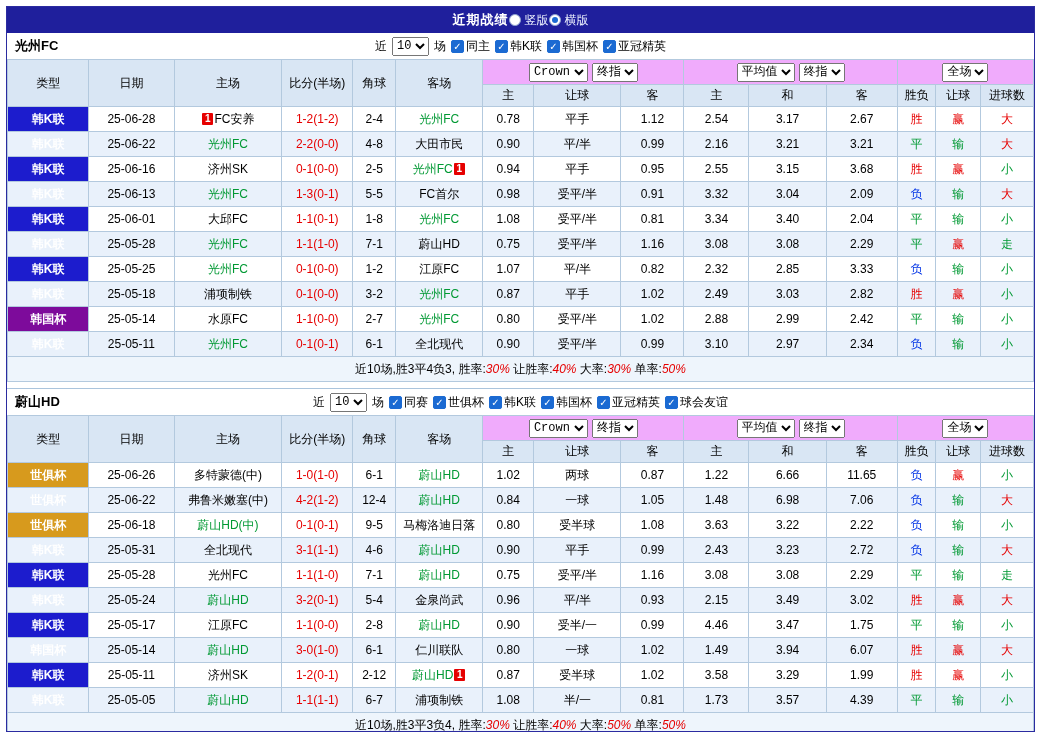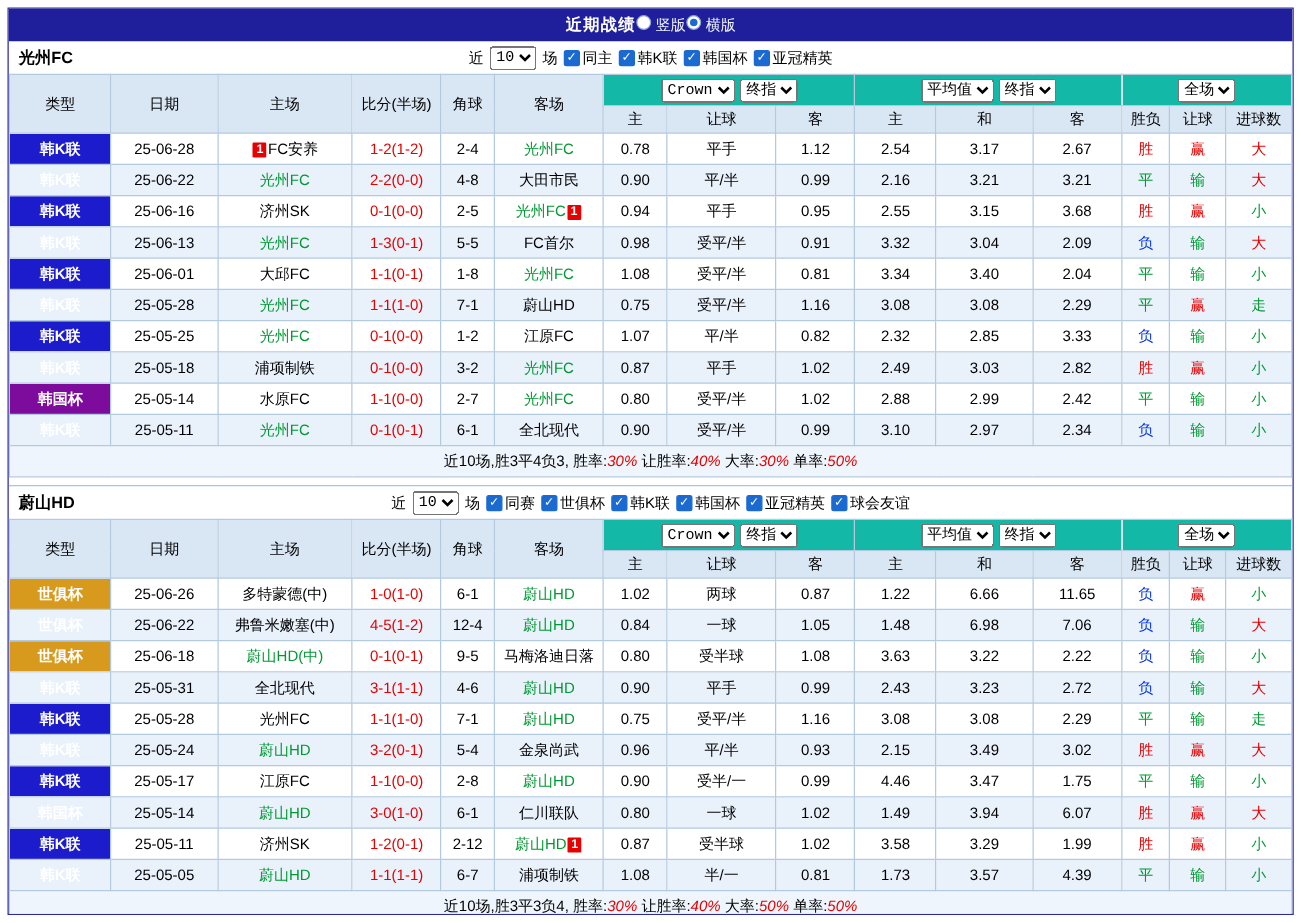--- a/index.html
+++ b/index.html
@@ -2,40 +2,40 @@
 <html><head>
 <meta charset="utf-8">
 <style>
   * { box-sizing: border-box; margin: 0; padding: 0; }
   html,body { width:1041px; height:738px; background:#fff; font-family:"Liberation Sans","DejaVu Sans",sans-serif; }
   body { padding:6px; }
   .panel { width:1029px; height:726px; border:1px solid #2b2ba0; background:#fff; overflow:hidden; }
 
   .topbar { height:26px; background:#1f1f9c; display:flex; align-items:center; justify-content:center; color:#fff; }
   .topbar .title { font-weight:bold; font-size:13px; letter-spacing:1px; }
-  .radio { display:flex; align-items:flex-start; gap:4px; font-size:12px; color:#eef3ff; cursor:pointer; }
+  .radio { display:flex; align-items:center; gap:4px; font-size:12px; color:#eef3ff; cursor:pointer; }
   .radio-dot { width:12px; height:12px; border-radius:50%; background:#fff; border:1px solid #8fa3d0; position:relative; }
   .radio-dot.sel::after { content:""; position:absolute; inset:2px; border-radius:50%; background:#1b6ad2; }
 
   .table-block + .table-block { margin-top:6px; border-top:1px solid #aac4dd; }
 
   .filter-row { height:26px; position:relative; display:flex; align-items:center; justify-content:center; font-size:12px; color:#000; }
   .team-name { position:absolute; left:8px; font-weight:bold; font-size:13px; }
   .filter-controls { display:flex; align-items:center; gap:5px; }
   .flabel { font-size:12px; }
   .cb { display:flex; align-items:center; gap:2px; cursor:pointer; }
   .cb-box { width:13px; height:13px; border:1px solid #5a83b4; background:#fff; font-size:10px; line-height:12px; text-align:center; color:#fff; border-radius:2px; }
   .cb-box.checked { background:#1b6ad2; border-color:#1b6ad2; }
 
   select { font-size:12px; height:19px; font-family:Liberation Mono, monospace; }
 
   table.grid { width:100%; border-collapse:collapse; table-layout:fixed; font-size:12px; }
   table.grid th, table.grid td { border:1px solid #b3c9de; text-align:center; height:25px; padding:0 1px; overflow:hidden; white-space:nowrap; }
   thead th { background:#d9e6f4; font-weight:normal; color:#000; }
-  thead th.sel-cell { background:#14b8a6; }
+  thead th.sel-cell { background:#f0abfc; }
   thead tr.sub th { height:22px; }
   tbody tr:nth-child(even) td { background:#e9f1fb; }
   td.type { color:#fff; font-weight:bold; }
   .t-blue { background:#1c1ccd; }
   .t-purple { background:#7d0b9b; }
   .t-gold { background:#d79a1d; }
   .score { color:#e60000; }
   .self { color:#009933; }
   .badge { display:inline-block; background:#e60000; color:#fff; font-size:10px; font-weight:bold; line-height:12px; min-width:11px; border-radius:1px; vertical-align:1px; margin:0 1px; }
   .r-red { color:#e60000; } .r-green { color:#009933; } .r-blue { color:#0033e6; }
@@ -423,21 +423,21 @@
               <td>6.66</td>
               <td>11.65</td>
               <td class="r-blue">负</td>
               <td class="r-red">赢</td>
               <td class="r-green">小</td>
             </tr>
             <tr>
               <td class="type t-gold">世俱杯</td>
               <td>25-06-22</td>
               <td><span>弗鲁米嫩塞(中)</span></td>
-              <td class="score">4-5(1-2)</td>
+              <td class="score">4-2(1-2)</td>
               <td>12-4</td>
               <td><span class="self">蔚山HD</span></td>
               <td>0.84</td>
               <td>一球</td>
               <td>1.05</td>
               <td>1.48</td>
               <td>6.98</td>
               <td>7.06</td>
               <td class="r-blue">负</td>
               <td class="r-green">输</td>

